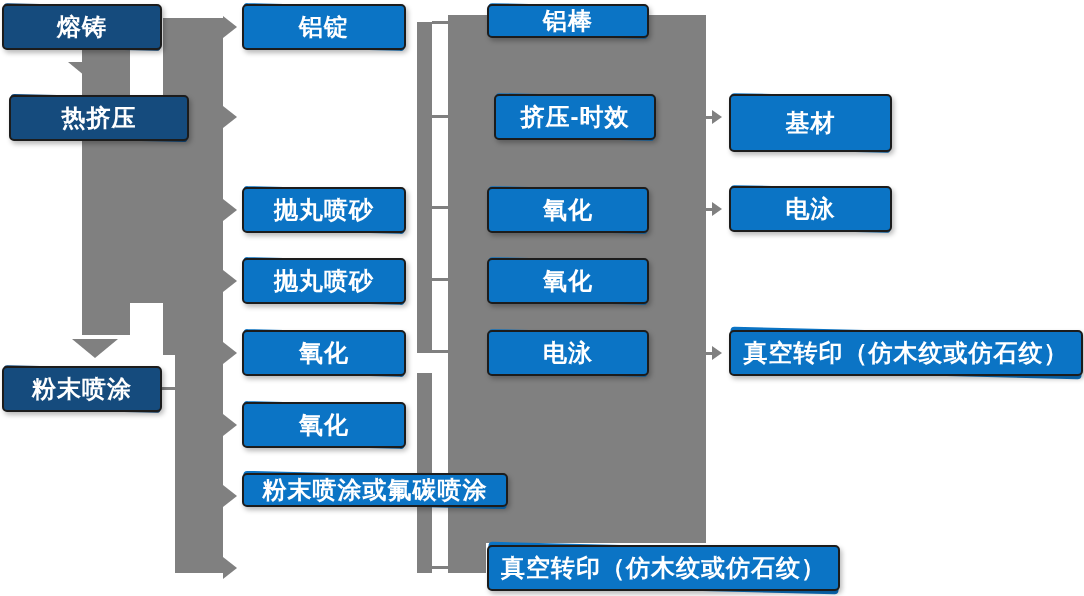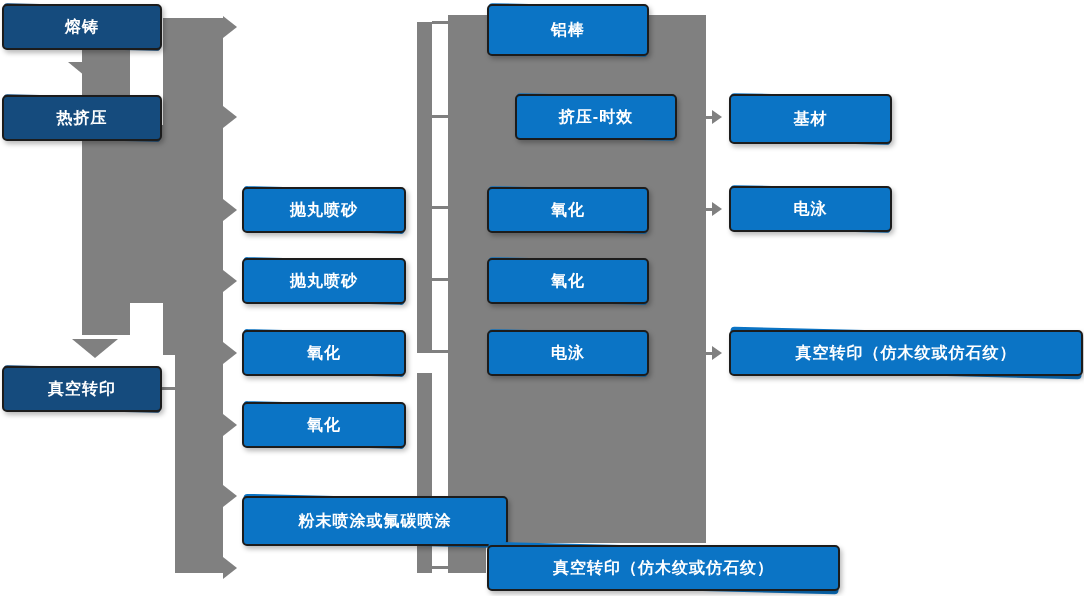--- a/index.html
+++ b/index.html
@@ -26,21 +26,21 @@
     border-top:7px solid transparent;border-bottom:7px solid transparent;
     border-left:10px solid var(--connector-gray);}
   
   .node{position:absolute;z-index:2;}
   .node::before{content:"";position:absolute;inset:1px;border-radius:4px;
     background:var(--box-blue);transform:rotate(1.4deg);}
   .node.navy::before{background:var(--box-navy);}
   .face{position:absolute;inset:0;display:flex;align-items:center;justify-content:center;
     background:var(--box-blue);border:2px solid var(--box-border);border-radius:5px;
     box-shadow:2px 3px 5px rgba(0,0,0,0.28);
-    color:var(--text-white);font-size:16px;font-weight:700;letter-spacing:1px;
+    color:var(--text-white);font-size:24px;font-weight:700;letter-spacing:1px;
     white-space:nowrap;}
   .navy .face{background:var(--box-navy);}
 </style>
 </head>
 <body>
 
 <div class="stage">
 
   <div class="g" style="left:82px;top:48px;width:48px;height:287px"></div>
   <div class="g" style="left:82px;top:125px;width:141px;height:178px"></div>
@@ -77,63 +77,68 @@
   <div class="g" style="left:706px;top:208px;width:8px;height:3px"></div>
   <div class="tri-right-sm" style="left:712px;top:202px"></div>
   <div class="g" style="left:706px;top:352px;width:8px;height:3px"></div>
   <div class="tri-right-sm" style="left:712px;top:346px"></div>
 
   <div class="node navy" style="left:2px;top:4px;width:160px;height:46px">
     <div class="face">
         <span>熔铸</span>
       </div>
   </div>
-  <div class="node navy" style="left:2px;top:95px;width:160px;height:46px">
+  <div class="node navy" style="left:9px;top:95px;width:180px;height:46px">
     <div class="face">
         <span>热挤压</span>
       </div>
   </div>
   <div class="node navy" style="left:2px;top:366px;width:160px;height:46px">
     <div class="face">
-        <span>真空转印</span>
+        <span>粉末喷涂</span>
       </div>
   </div>
 
+  <div class="node" style="left:242px;top:4px;width:164px;height:46px">
+    <div class="face">
+        <span>铝锭</span>
+      </div>
+  </div>
   <div class="node" style="left:242px;top:187px;width:164px;height:46px">
     <div class="face">
         <span>抛丸喷砂</span>
       </div>
   </div>
   <div class="node" style="left:242px;top:258px;width:164px;height:46px">
     <div class="face">
         <span>抛丸喷砂</span>
       </div>
   </div>
   <div class="node" style="left:242px;top:330px;width:164px;height:46px">
     <div class="face">
         <span>氧化</span>
       </div>
   </div>
   <div class="node" style="left:242px;top:402px;width:164px;height:46px">
     <div class="face">
         <span>氧化</span>
       </div>
   </div>
-  <div class="node" style="left:242px;top:496px;width:266px;height:50px">
+  <div class="node" style="left:242px;top:473px;width:266px;height:34px">
     <div class="face">
         <span>粉末喷涂或氟碳喷涂</span>
       </div>
   </div>
 
-  <div class="node" style="left:487px;top:4px;width:162px;height:52px">
+  <div class="node" style="left:487px;top:4px;width:162px;height:34px">
     <div class="face">
         <span>铝棒</span>
       </div>
   </div>
-  <div class="node" style="left:515px;top:94px;width:162px;height:46px">
+  <div class="node" style="left:494px;top:94px;width:162px;height:46px">
     <div class="face">
         <span>挤压-时效</span>
       </div>
   </div>
   <div class="node" style="left:487px;top:187px;width:162px;height:46px">
     <div class="face">
         <span>氧化</span>
       </div>
   </div>
   <div class="node" style="left:487px;top:258px;width:162px;height:46px">
@@ -145,21 +150,21 @@
     <div class="face">
         <span>电泳</span>
       </div>
   </div>
   <div class="node" style="left:487px;top:545px;width:353px;height:46px">
     <div class="face">
         <span>真空转印（仿木纹或仿石纹）</span>
       </div>
   </div>
 
-  <div class="node" style="left:729px;top:94px;width:163px;height:50px">
+  <div class="node" style="left:729px;top:94px;width:163px;height:58px">
     <div class="face">
         <span>基材</span>
       </div>
   </div>
   <div class="node" style="left:729px;top:186px;width:163px;height:46px">
     <div class="face">
         <span>电泳</span>
       </div>
   </div>
   <div class="node" style="left:729px;top:330px;width:354px;height:46px">

